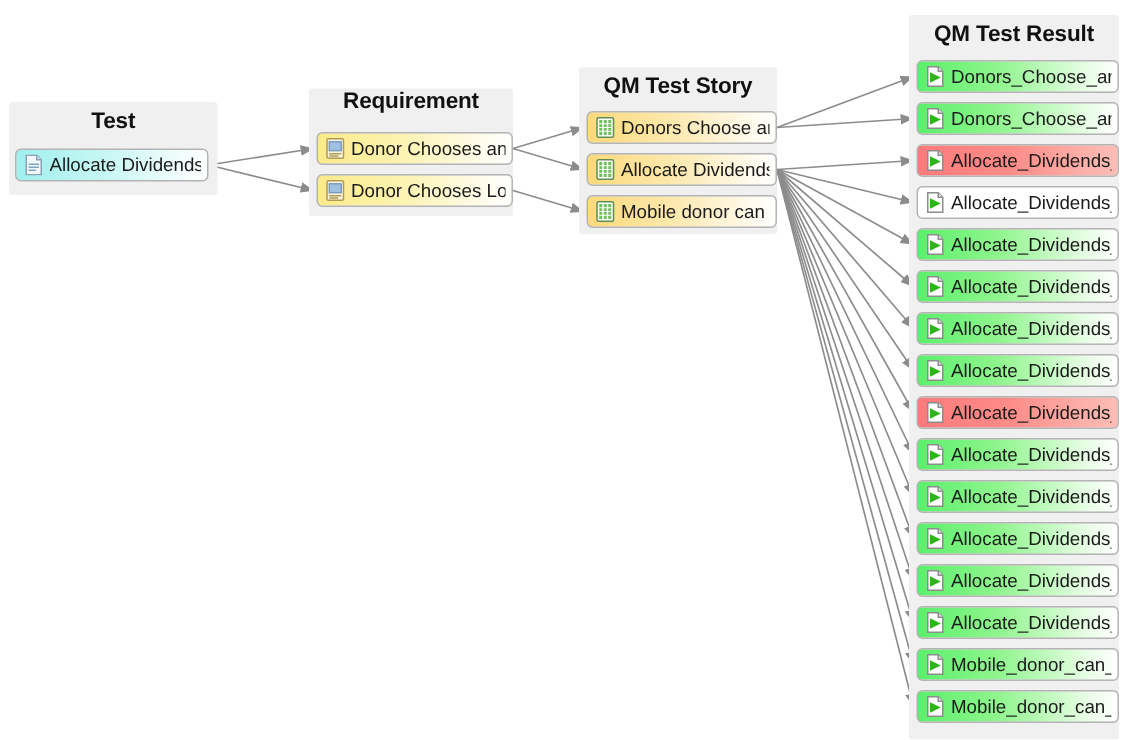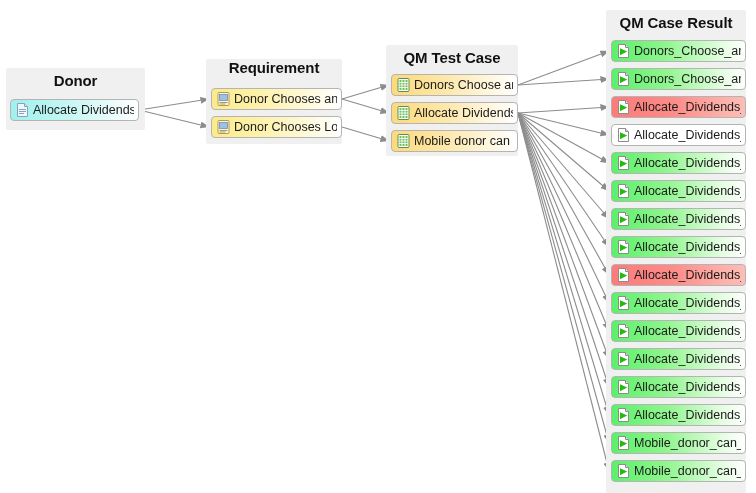--- a/index.html
+++ b/index.html
@@ -109,30 +109,30 @@
         <line x1="518" y1="113" x2="609" y2="359" stroke="#8c8c8c" stroke-width="1.1" marker-end="url(#arrow)"></line>
         <line x1="518" y1="113" x2="609" y2="387" stroke="#8c8c8c" stroke-width="1.1" marker-end="url(#arrow)"></line>
         <line x1="518" y1="113" x2="609" y2="415" stroke="#8c8c8c" stroke-width="1.1" marker-end="url(#arrow)"></line>
         <line x1="518" y1="113" x2="609" y2="443" stroke="#8c8c8c" stroke-width="1.1" marker-end="url(#arrow)"></line>
         <line x1="518" y1="113" x2="609" y2="471" stroke="#8c8c8c" stroke-width="1.1" marker-end="url(#arrow)"></line>
       </g>
   </svg>
 
   <div id="groups">
       <div class="group" style="left: 6px; top: 68px; width: 139px; height: 62px;">
-        <div class="group-title" style="margin-top: 4px;">Donor</div>
+        <div class="group-title" style="margin-top: 4px;">Test</div>
       </div>
       <div class="group" style="left: 206px; top: 59px; width: 136px; height: 85px;">
         <div class="group-title" style="">Requirement</div>
       </div>
       <div class="group" style="left: 386px; top: 45px; width: 132px; height: 111px;">
-        <div class="group-title" style="margin-top: 4px;">QM Test Case</div>
+        <div class="group-title" style="margin-top: 4px;">QM Test Story</div>
       </div>
       <div class="group" style="left: 606px; top: 10px; width: 140px; height: 483px;">
-        <div class="group-title" style="margin-top: 4px;">QM Case Result</div>
+        <div class="group-title" style="margin-top: 4px;">QM Test Result</div>
       </div>
     </div>
   <div id="nodes">
       <div class="node fill-story" style="left: 10px; top: 99px; width: 129px;">
         <span class="icon">
           <svg viewBox="0 0 13 14">
             <path d="M1.5 0.5h7l3 3v10h-10z" fill="#f2f7fb" stroke="#8aa2b5" stroke-width="1"></path>
             <path d="M8.5 0.5v3h3" fill="#d6e6f2" stroke="#8aa2b5" stroke-width="1"></path>
             <g stroke="#7fa7c4" stroke-width="1">
               <path d="M3 6.5h7"></path>

